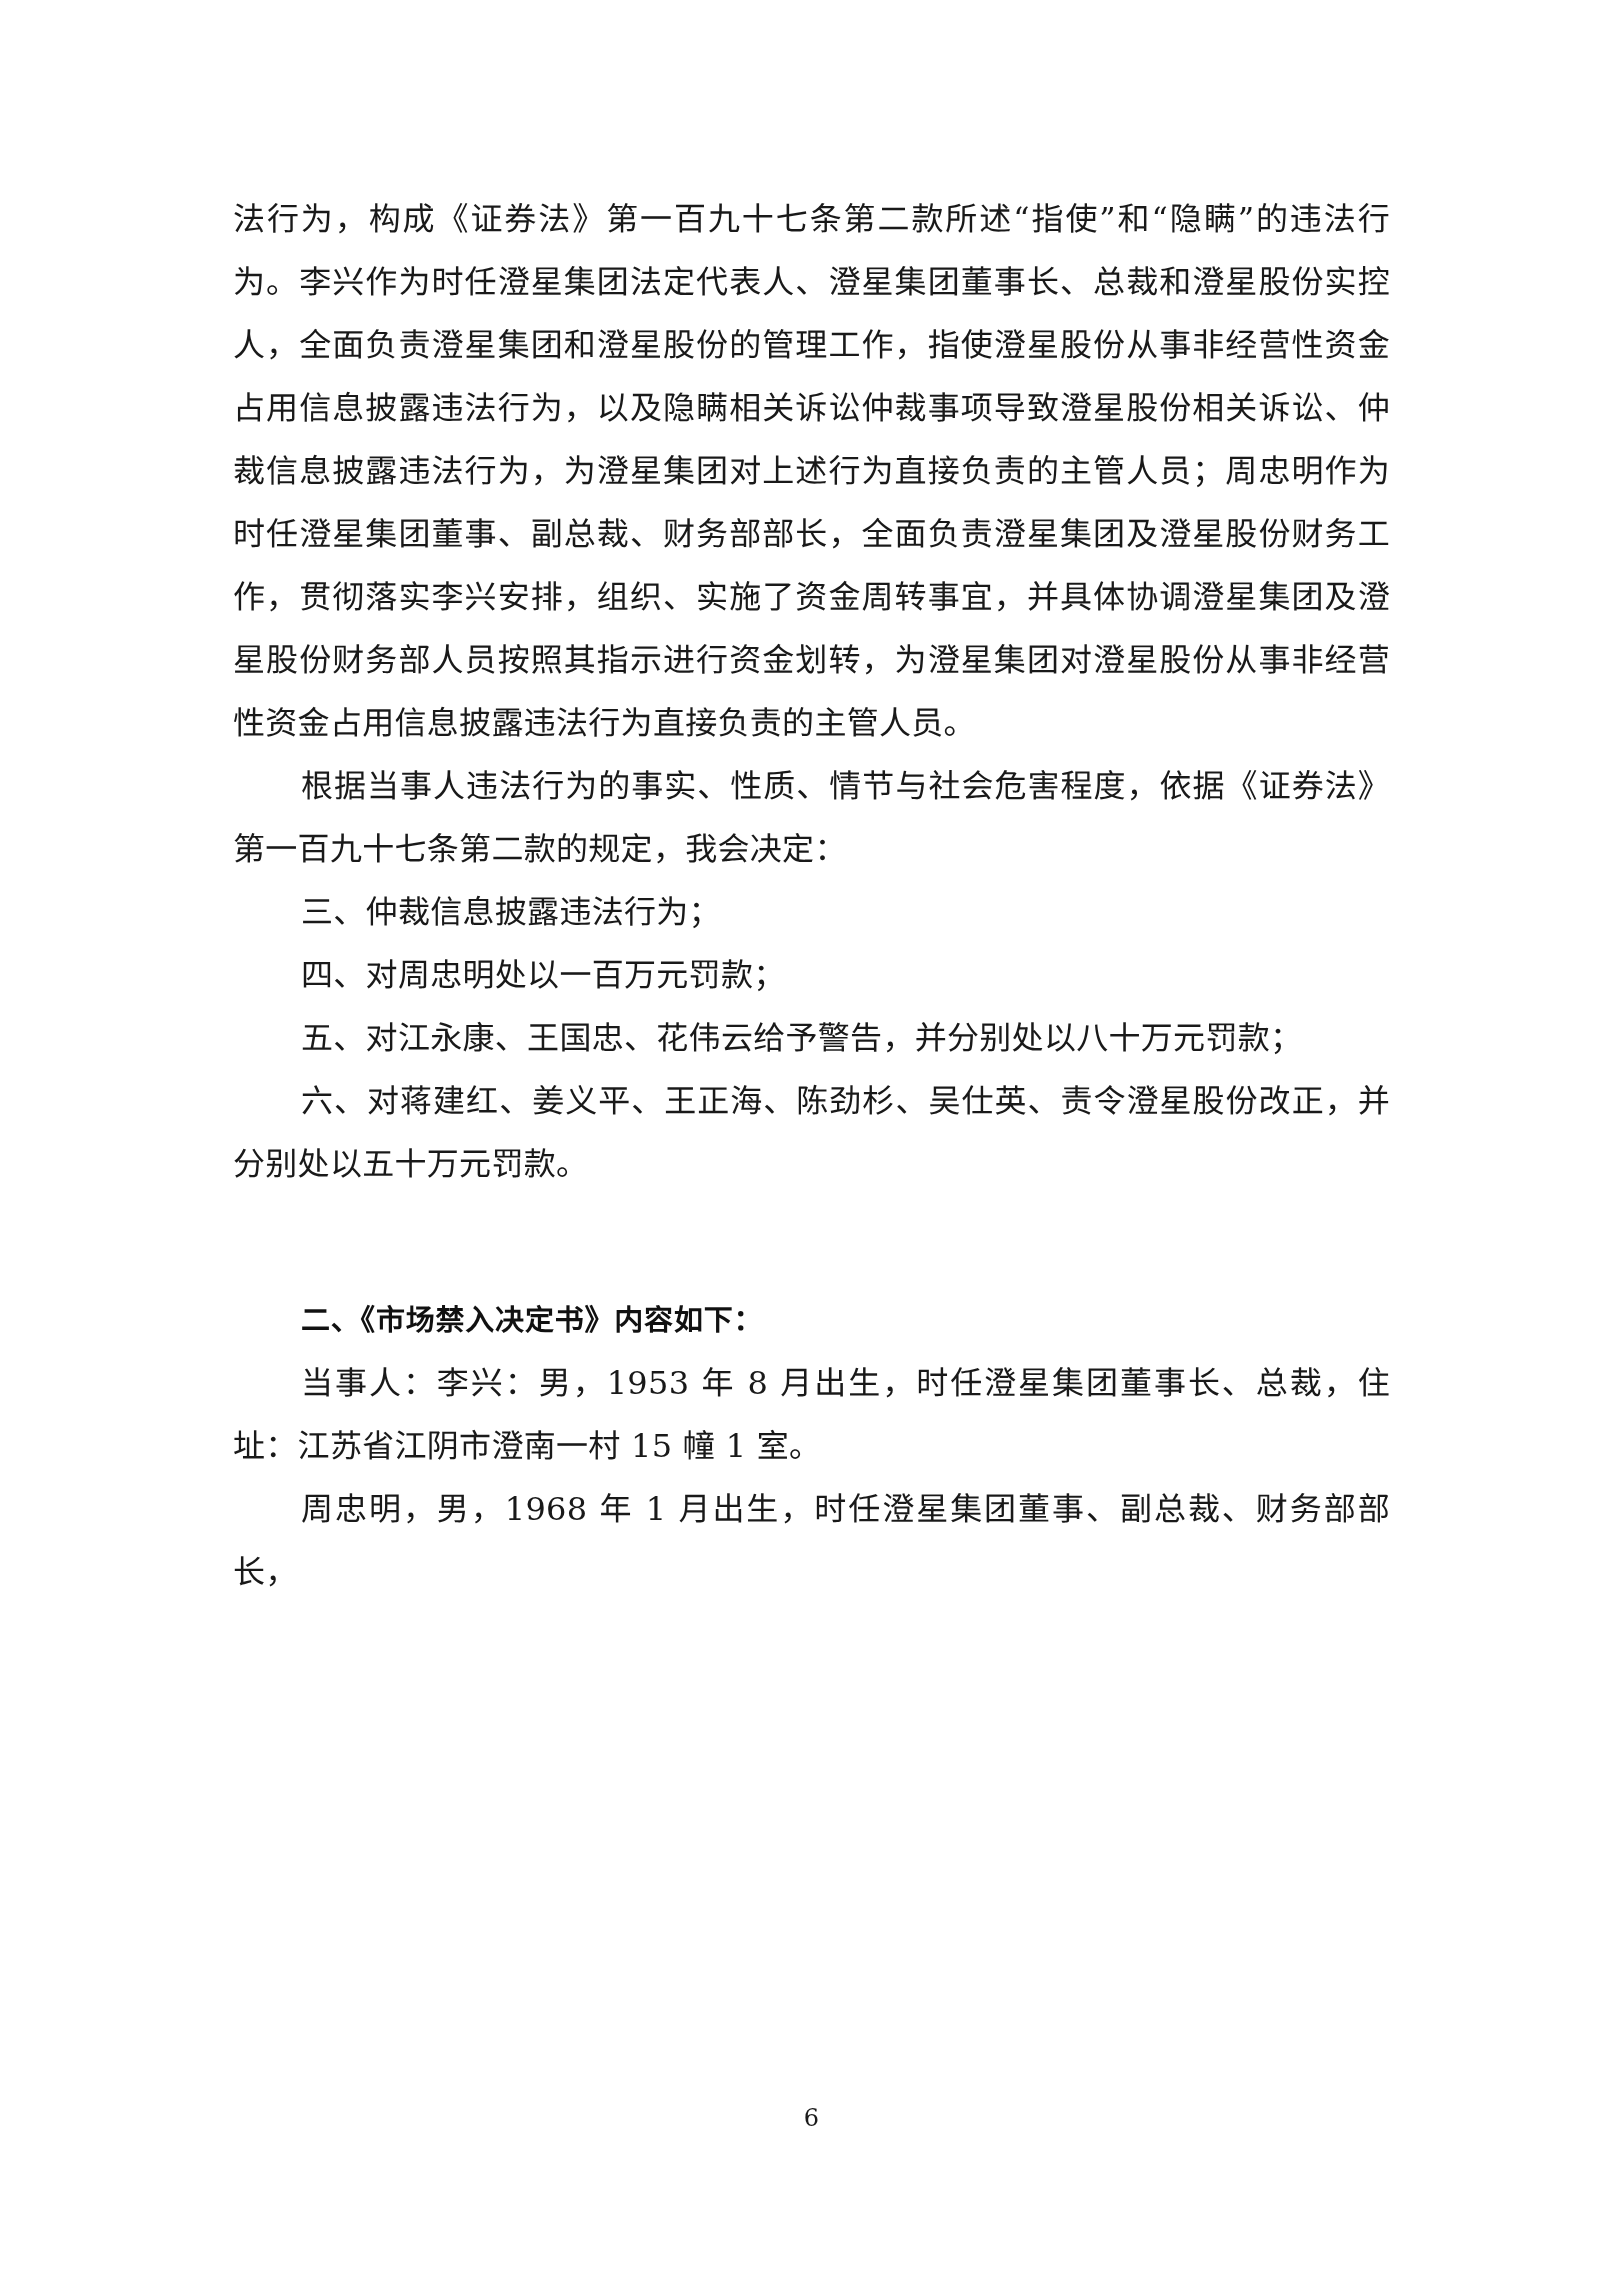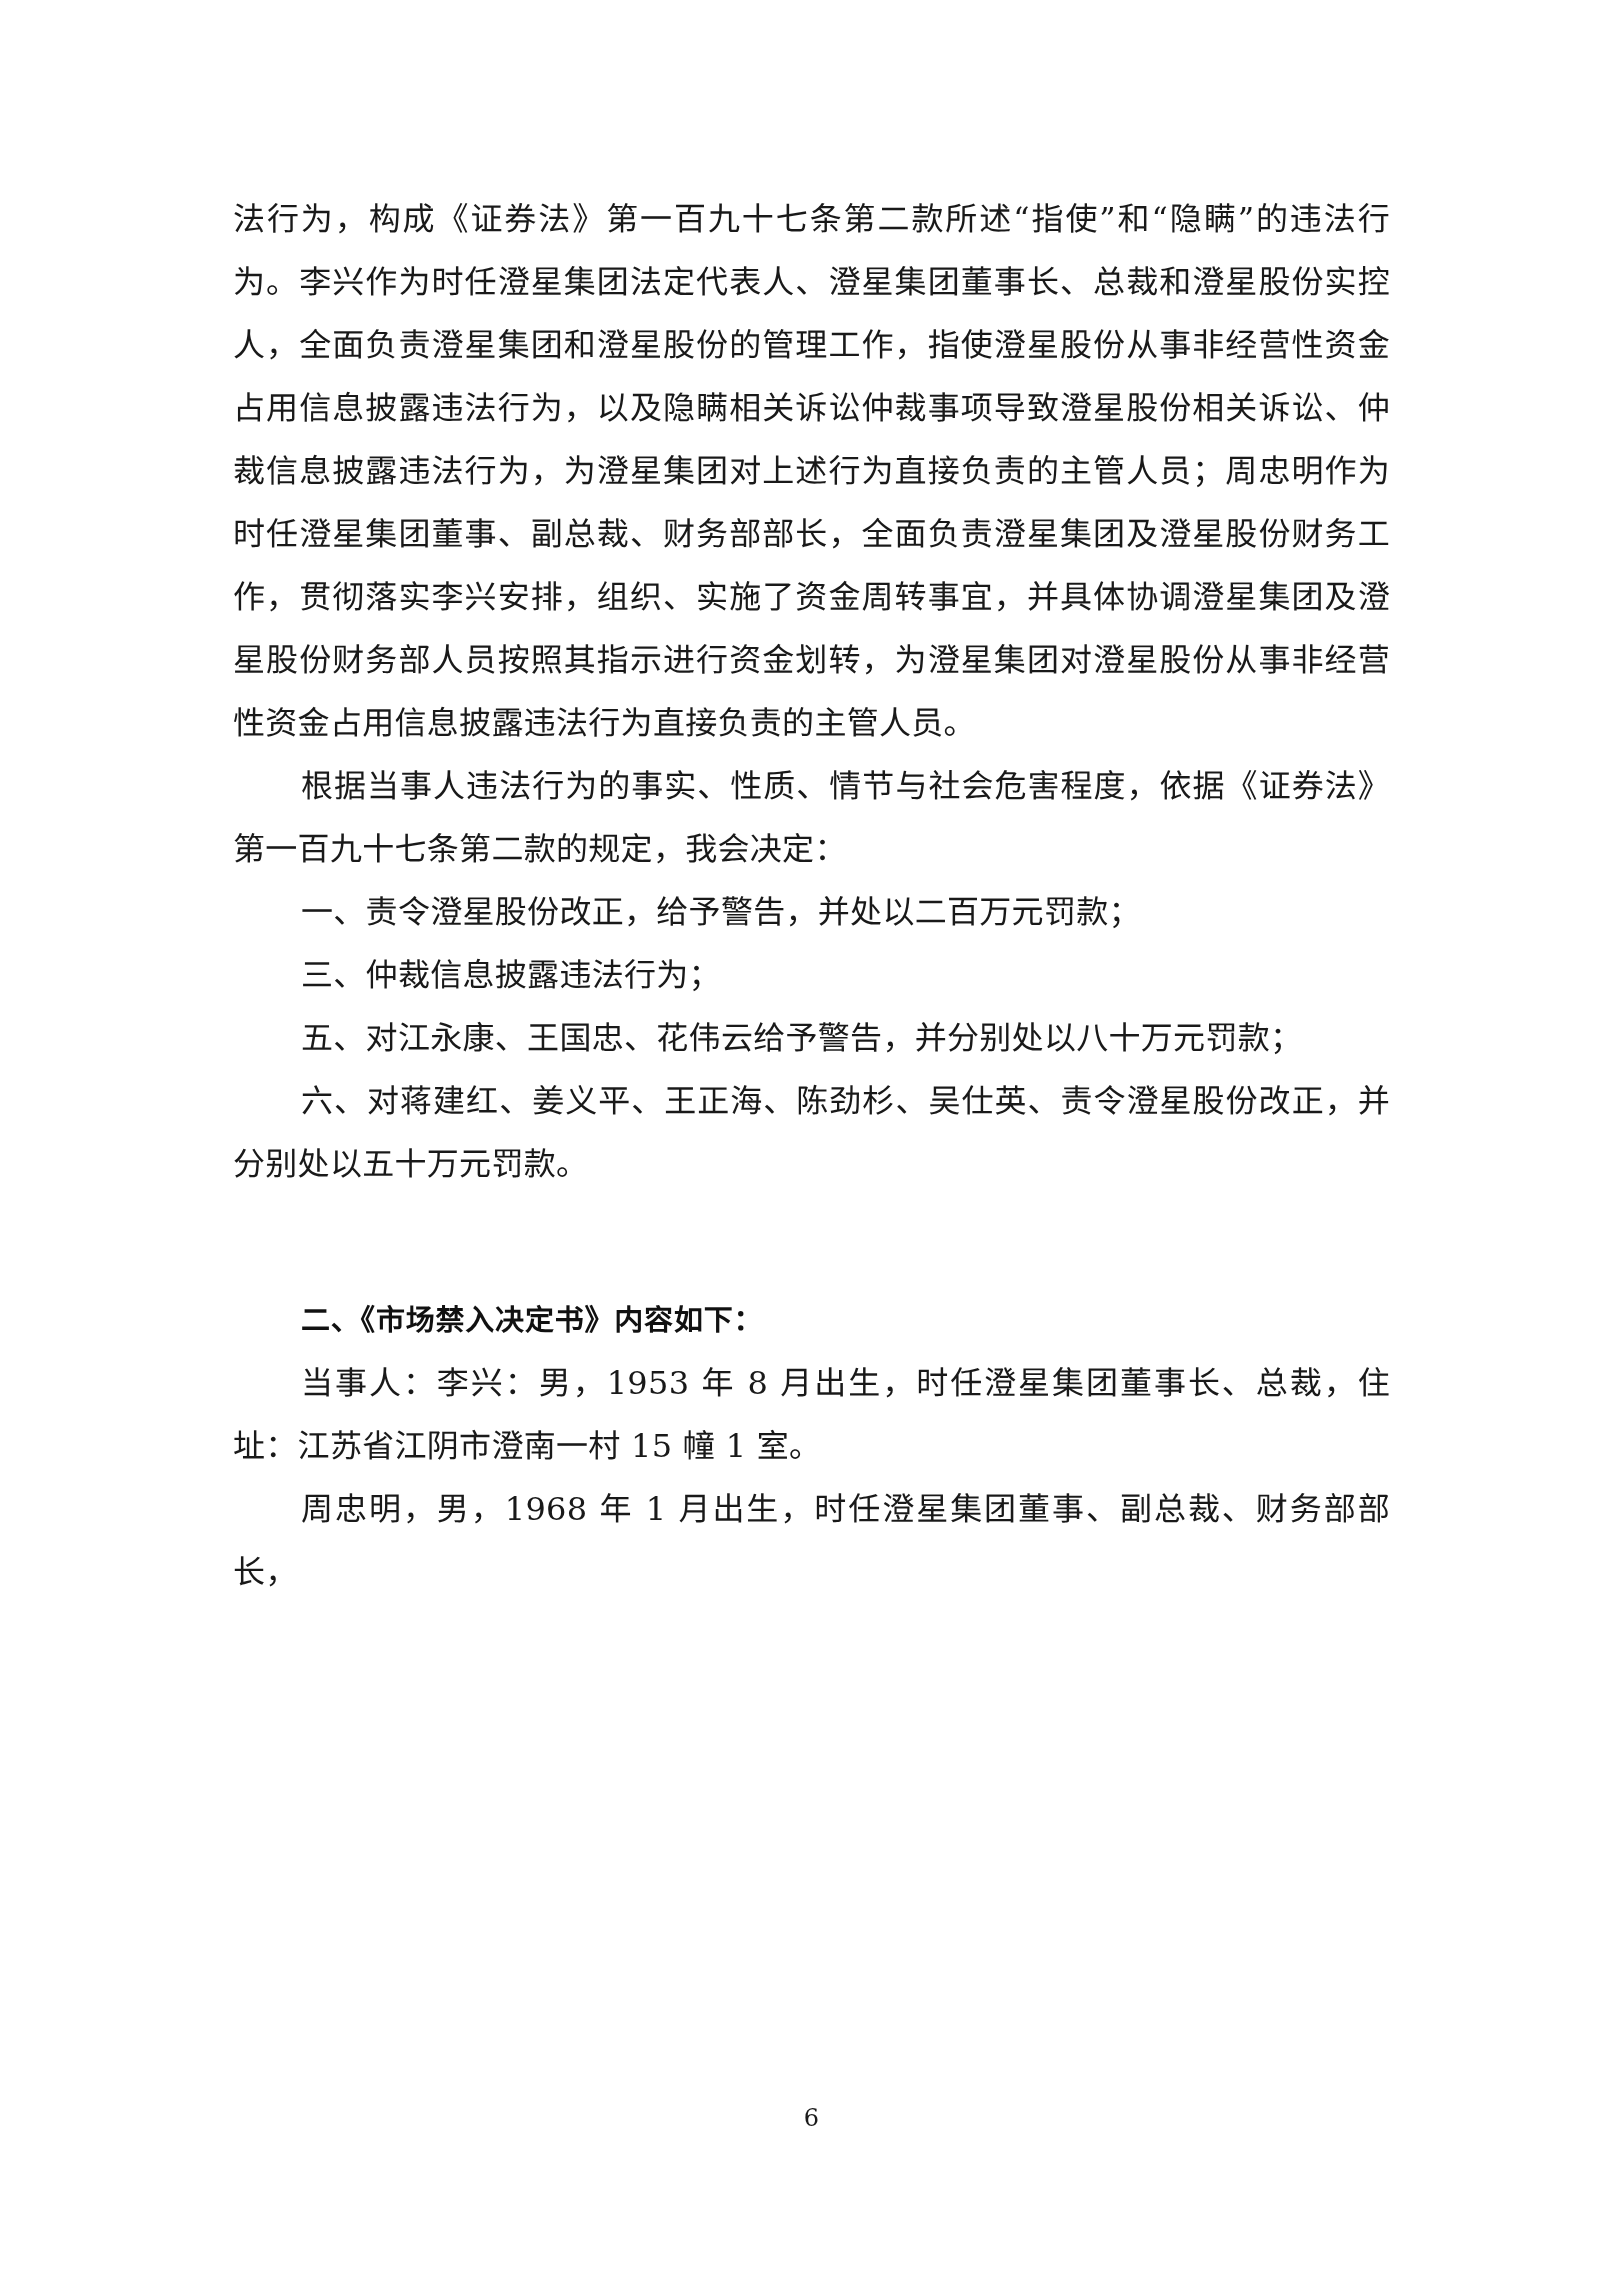--- a/index.html
+++ b/index.html
@@ -89,25 +89,25 @@
 <body>
 
 <div class="page">
 
   <div class="textblock">
 
     <p class="para noindent">法行为，构成《证券法》第一百九十七条第二款所述“指使”和“隐瞒”的违法行为。李兴作为时任澄星集团法定代表人、澄星集团董事长、总裁和澄星股份实控人，全面负责澄星集团和澄星股份的管理工作，指使澄星股份从事非经营性资金占用信息披露违法行为，以及隐瞒相关诉讼仲裁事项导致澄星股份相关诉讼、仲裁信息披露违法行为，为澄星集团对上述行为直接负责的主管人员；周忠明作为时任澄星集团董事、副总裁、财务部部长，全面负责澄星集团及澄星股份财务工作，贯彻落实李兴安排，组织、实施了资金周转事宜，并具体协调澄星集团及澄星股份财务部人员按照其指示进行资金划转，为澄星集团对澄星股份从事非经营性资金占用信息披露违法行为直接负责的主管人员。</p>
 
     <p class="para indent">根据当事人违法行为的事实、性质、情节与社会危害程度，依据《证券法》第一百九十七条第二款的规定，我会决定：</p>
 
-    <p class="listitem"><span>一、</span><span>责令澄星股份改正，给予警告，并处以二百万元罚款；</span></p>
 
 
     <p class="listitem"><span>三、</span><span>仲裁信息披露违法行为；</span></p>
 
+    <p class="listitem"><span>四、</span><span>对周忠明处以一百万元罚款；</span></p>
 
     <p class="listitem"><span>五、</span><span>对江永康、王国忠、花伟云给予警告，并分别处以八十万元罚款；</span></p>
 
     <p class="listitem"><span>六、</span><span>对蒋建红、姜义平、王正海、陈劲杉、吴仕英、责令澄星股份改正，并分别处以五十万元罚款。</span></p>
 
 
     <div class="spacer-block"></div>
     <div class="spacer-half"></div>
 
     <p class="heading">二、《市场禁入决定书》内容如下：</p>

